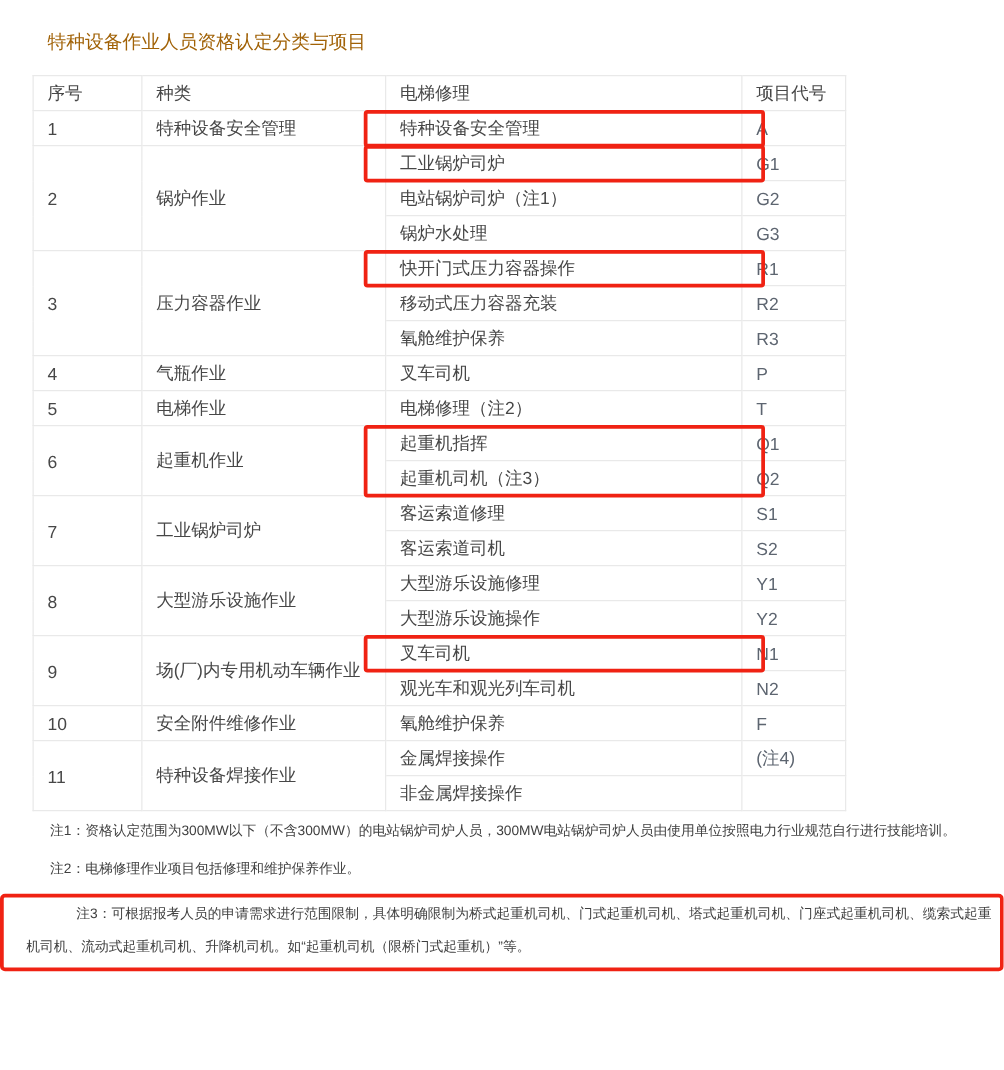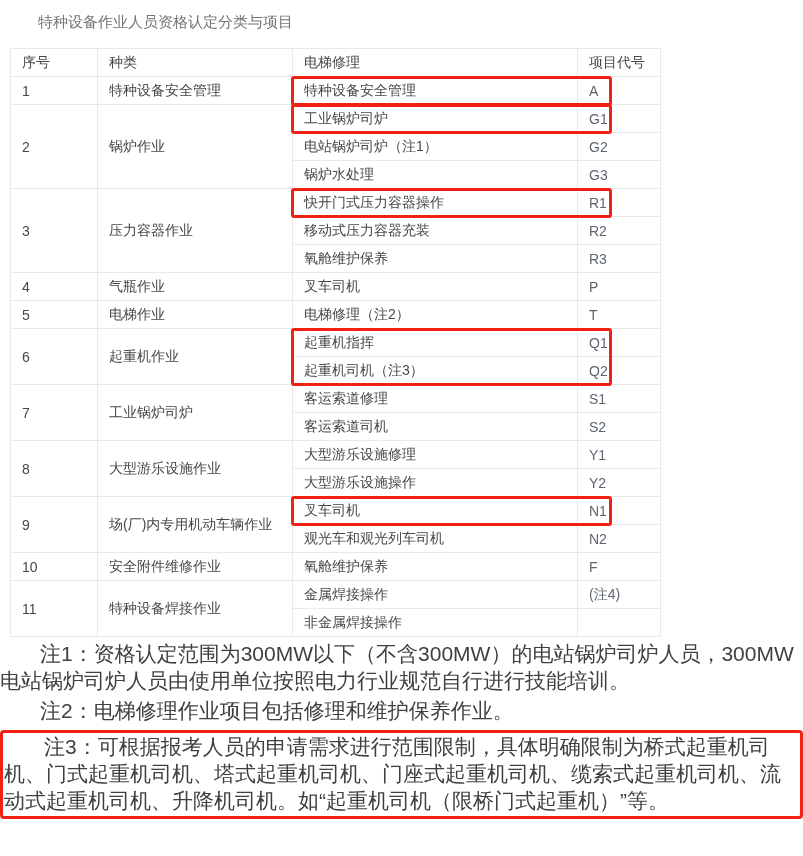--- a/index.html
+++ b/index.html
@@ -6,34 +6,34 @@
   * { box-sizing: border-box; }
   html, body { margin: 0; padding: 0; }
   body {
     width: 803px; height: 856px;
     background: #ffffff;
     font-family: "Liberation Sans", sans-serif;
     color: #3f3f3f;
     overflow: hidden;
   }
   .title {
-    margin: 11px 0 0 38px;
+    margin: 23px 0 0 38px;
     font-size: 15px;
     line-height: 21px;
-    color: #737373;
+    color: #a16207;
   }
   .tbl-wrap {
     position: relative;
     margin-top: 16px;
   }
   table.tbl {
     border-collapse: collapse;
     table-layout: fixed;
     width: 650px;
-    margin-left: 10px;
+    margin-left: 26px;
   }
   table.tbl th, table.tbl td {
     border: 1px solid var(--border);
     font-weight: 400;
     text-align: left;
     vertical-align: middle;
     padding: 0 4px 0 11px;
     height: 28px;
     font-size: 14px;
     color: #474747;
@@ -42,31 +42,31 @@
   }
   table.tbl td.code { color: #5d6570; }
   .hl-box {
     position: absolute;
     border: 3px solid var(--hl);
     border-radius: 3px;
     pointer-events: none;
   }
   .notes { margin-top: 1px; }
   .note {
-    font-size: 21px;
+    font-size: 11px;
     line-height: 27px;
     text-indent: 40px;
     margin: 3px 0;
     color: #3f3f3f;
   }
   .note.hl {
     border: 3px solid var(--hl);
     border-radius: 4px;
     margin: 6px 0;
-    padding: 0 1px 2px 1px;
+    padding: 0 1px 2px 18px;
   }
 </style>
 </head>
 <body>
 
 <div class="page">
   <div class="title">特种设备作业人员资格认定分类与项目</div>
 
   <div class="tbl-wrap">
     <table class="tbl">

